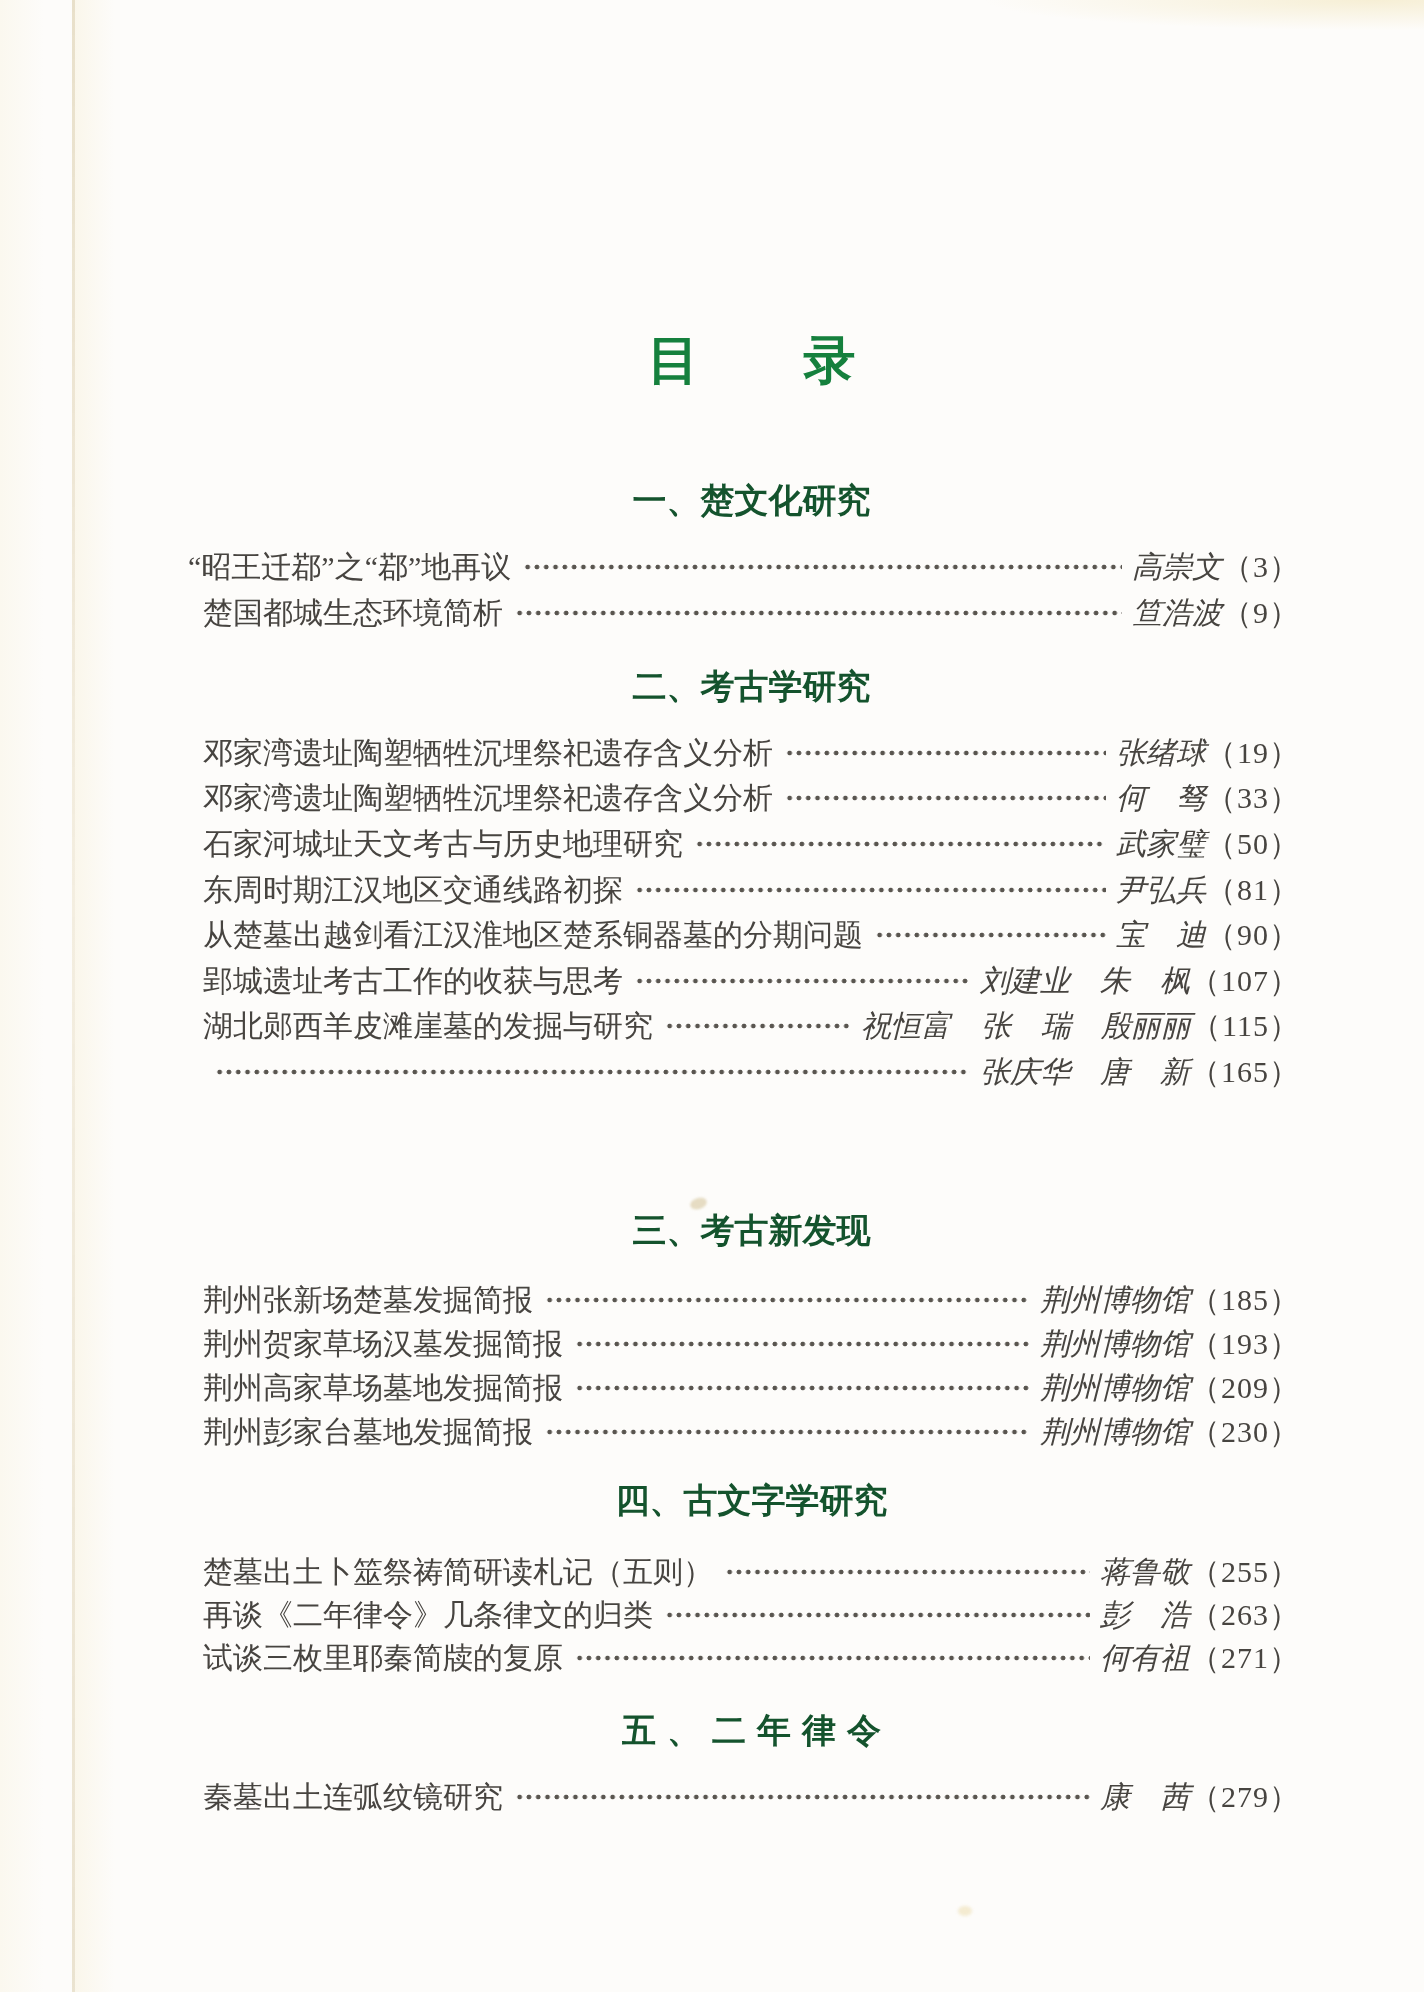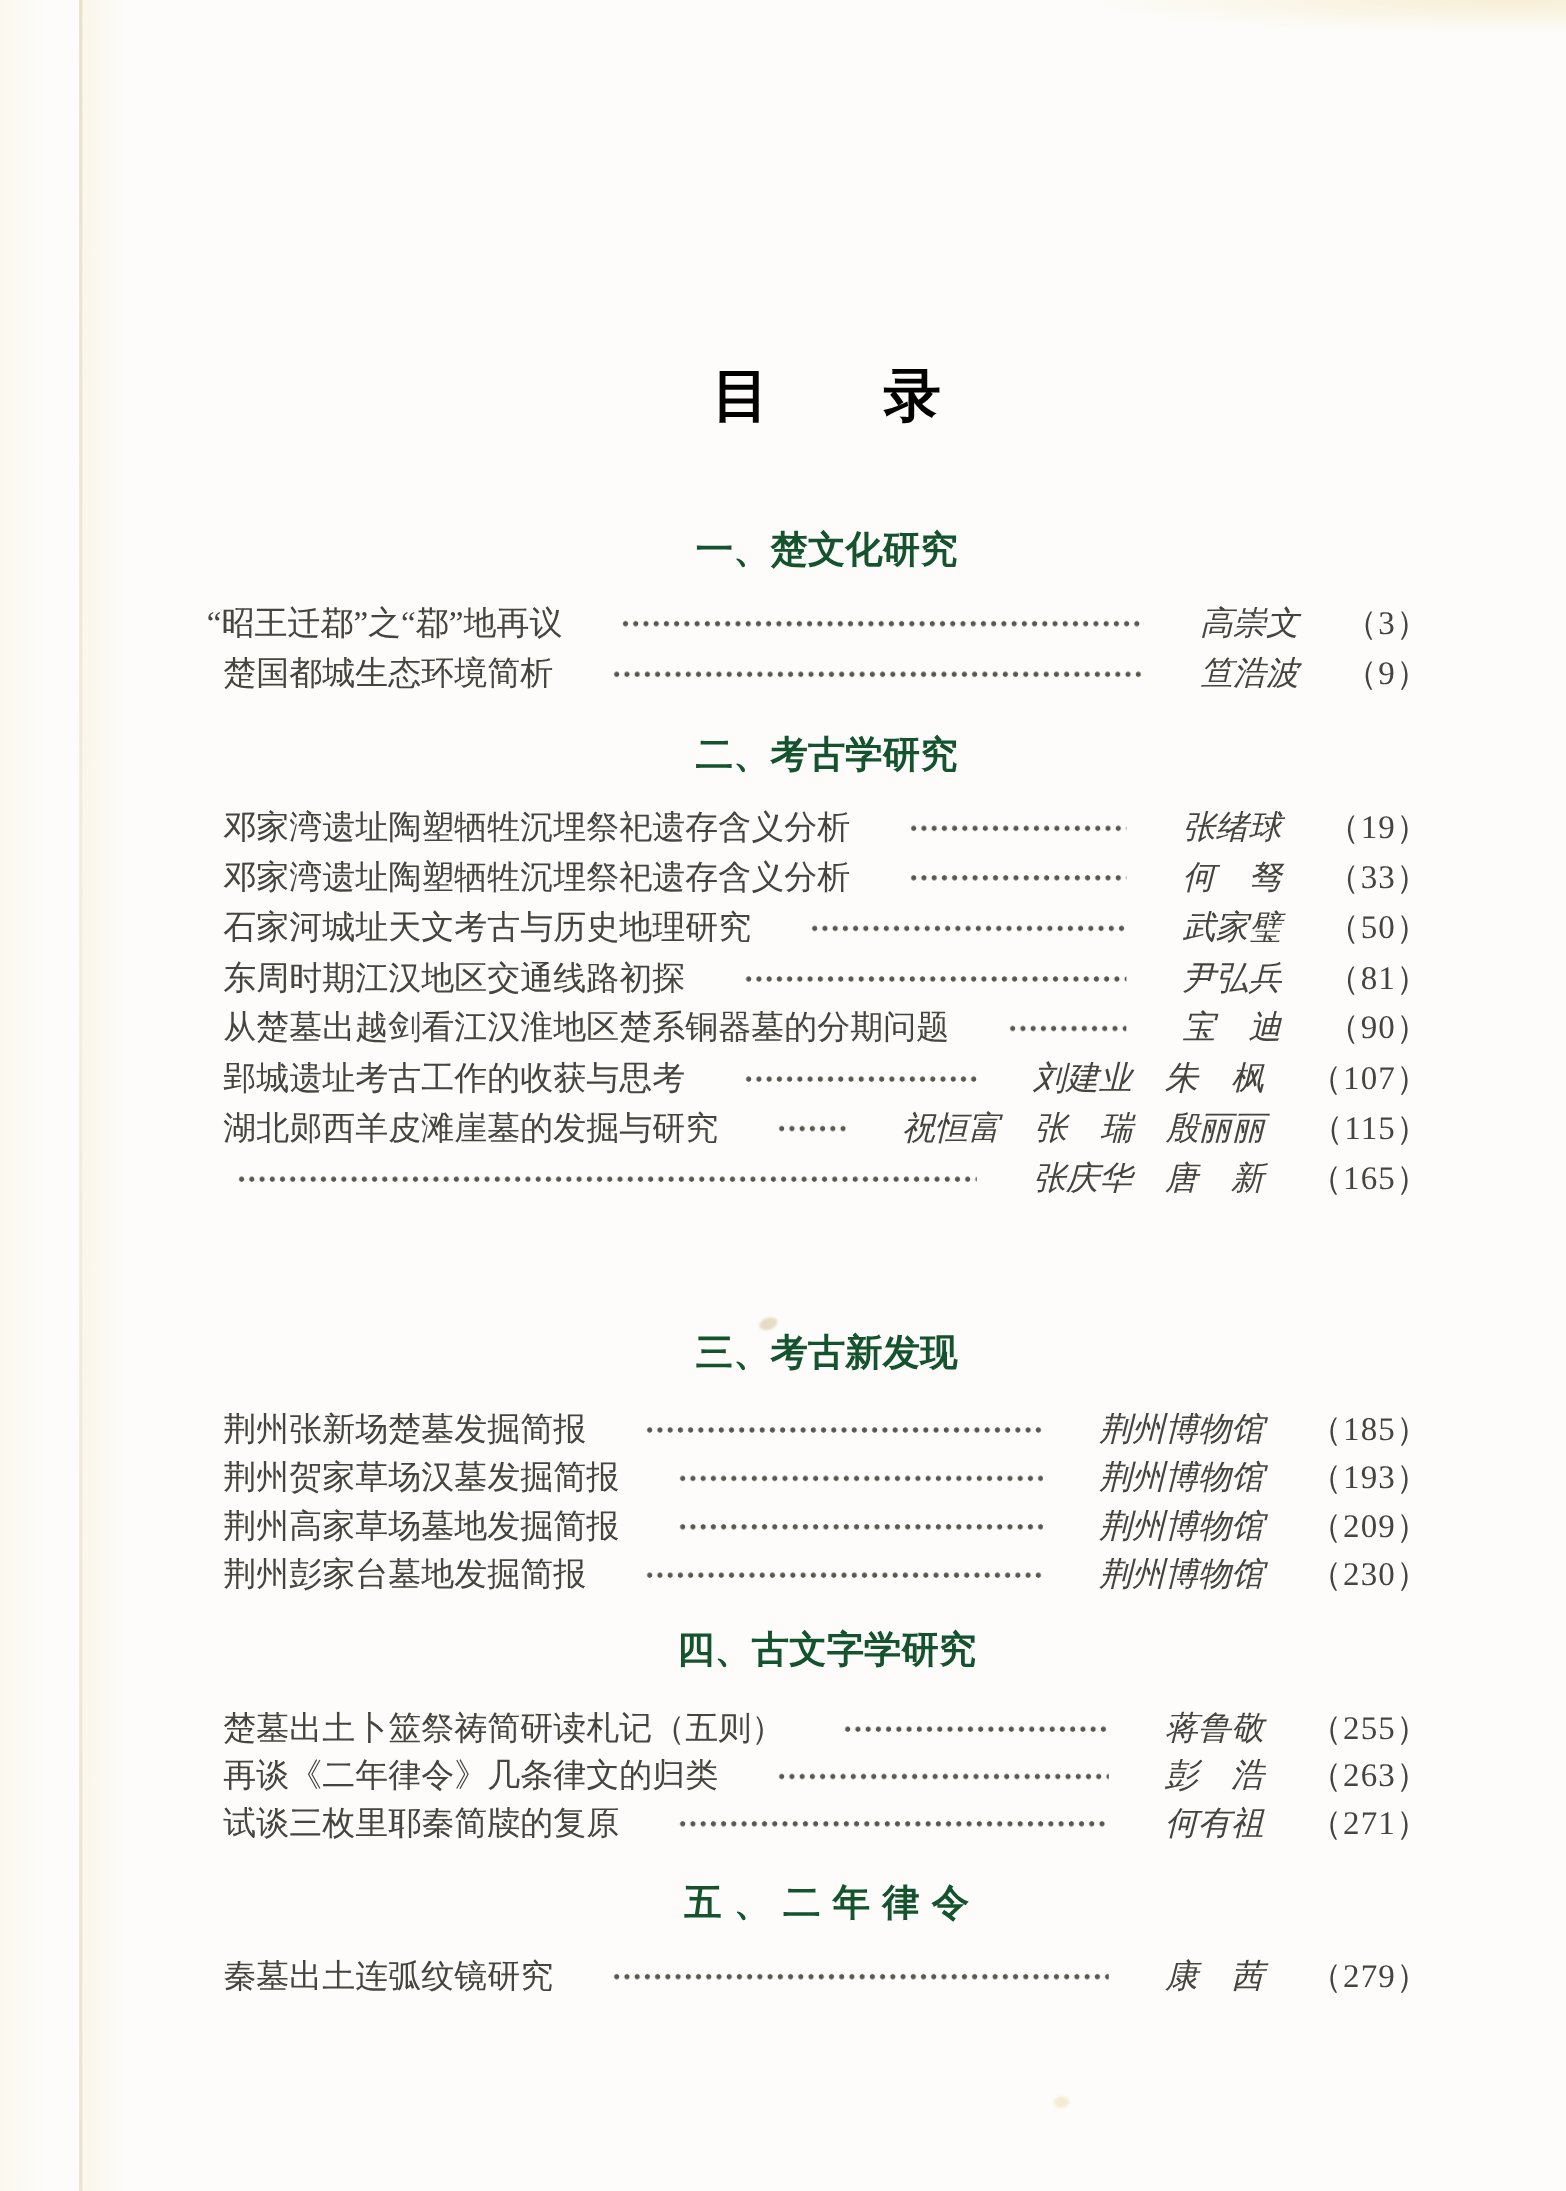--- a/index.html
+++ b/index.html
@@ -22,32 +22,32 @@
   .speck { position:absolute; border-radius:50%; }
   .speck.s1 { left:690px; top:1198px; width:17px; height:11px;
     background:rgba(196,173,112,.4); transform:rotate(-18deg); filter:blur(1px); }
   .speck.s2 { left:958px; top:1906px; width:14px; height:10px;
     background:rgba(232,214,160,.45); filter:blur(1.5px); }
 
   .doc-title {
     position:absolute; left:203px; right:124px; top:332px; margin:0;
     text-align:center; white-space:pre;
     font:700 52px/58px "Liberation Serif","DejaVu Serif",serif;
-    color:#000000;
+    color:#15803d;
   }
   .sec { position:absolute; left:203px; right:124px; }
   .sec h2 {
     margin:0; text-align:center;
     font:700 34px/40px "Liberation Sans","DejaVu Sans",sans-serif;
     color:#14532d;
   }
   .sec h2.ls { letter-spacing:11px; text-indent:11px; }
   .rows { margin-top:var(--mt); }
   .row { height:var(--rh); display:flex; align-items:center;
-    font-size:30px; line-height:1; color:#474440;gap:41px; }
+    font-size:30px; line-height:1; color:#474440; }
   .row.hang .t { margin-left:-15px; }
   .t { white-space:pre; flex:0 0 auto; }
   .a { white-space:pre; flex:0 0 auto;font-style:italic; }
   .p { white-space:pre; flex:0 0 auto; letter-spacing:1px; }
   .leader {
     flex:1 1 auto; min-width:18px; height:12px; margin:0 10px 0 12px;
     align-self:center;
     background-image:radial-gradient(circle, #59554f 2px, rgba(89,85,79,0) 2.7px);
     background-size:9.3px 12px; background-repeat:repeat-x;
     background-position:left center;

